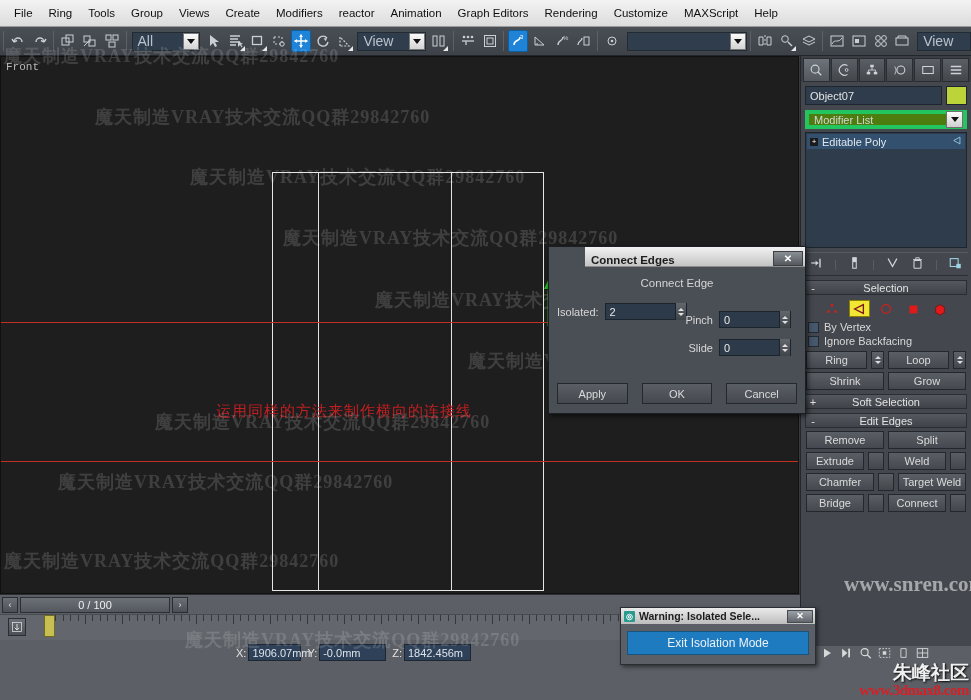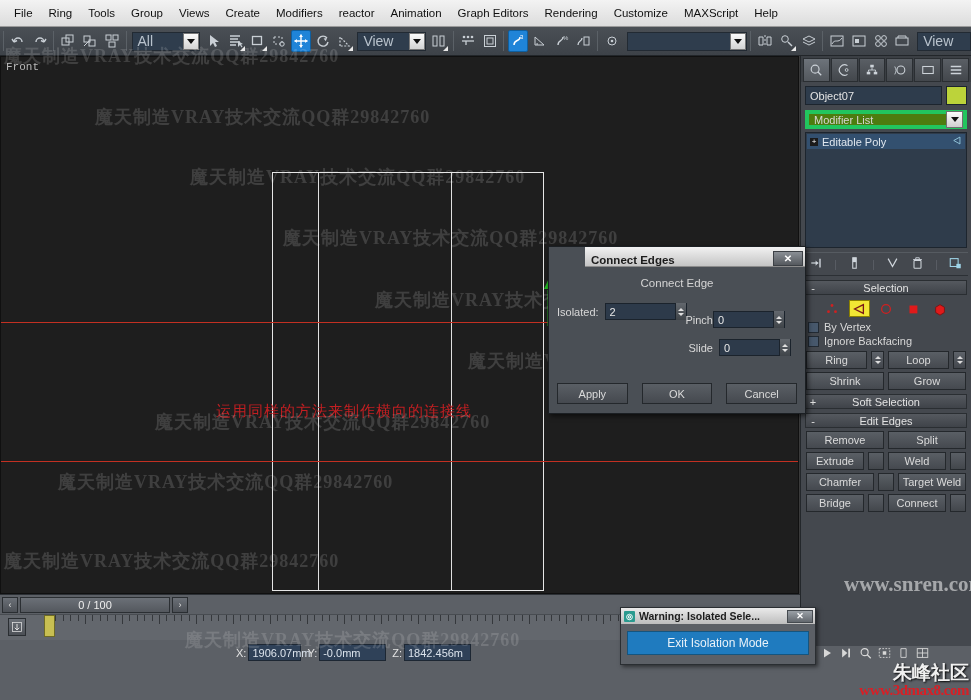--- a/index.html
+++ b/index.html
@@ -569,21 +569,21 @@
         <span>Isolated:</span>
         <div class="spin" style="width:82px">
           <input value="2" style="">
           <span class="sp">
               <i class="up"></i>
               <i class="dn"></i>
             </span>
         </div>
       </div>
 
-      <div style="position:absolute; left:130px; top:44px; display:flex; align-items:center; ">
+      <div style="position:absolute; left:130px; top:44px; display:flex; align-items:center; gap:6px;">
         <span style="width:34px;text-align:right">Pinch</span>
         <div class="spin" style="width:72px">
           <input value="0" style="">
           <span class="sp">
               <i class="up"></i>
               <i class="dn"></i>
             </span>
         </div>
       </div>
 

